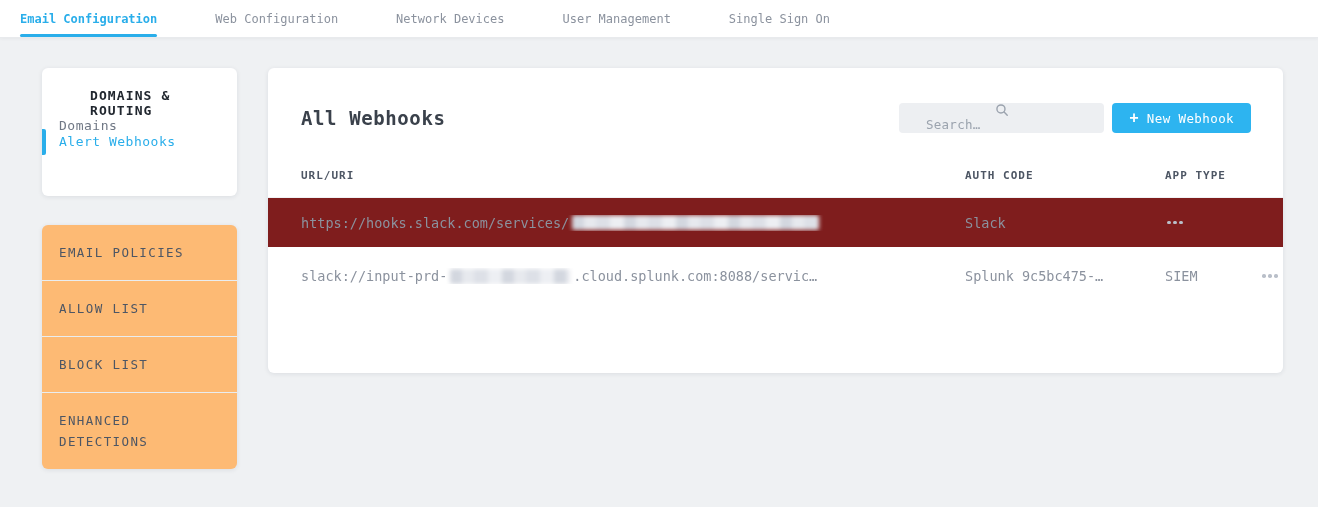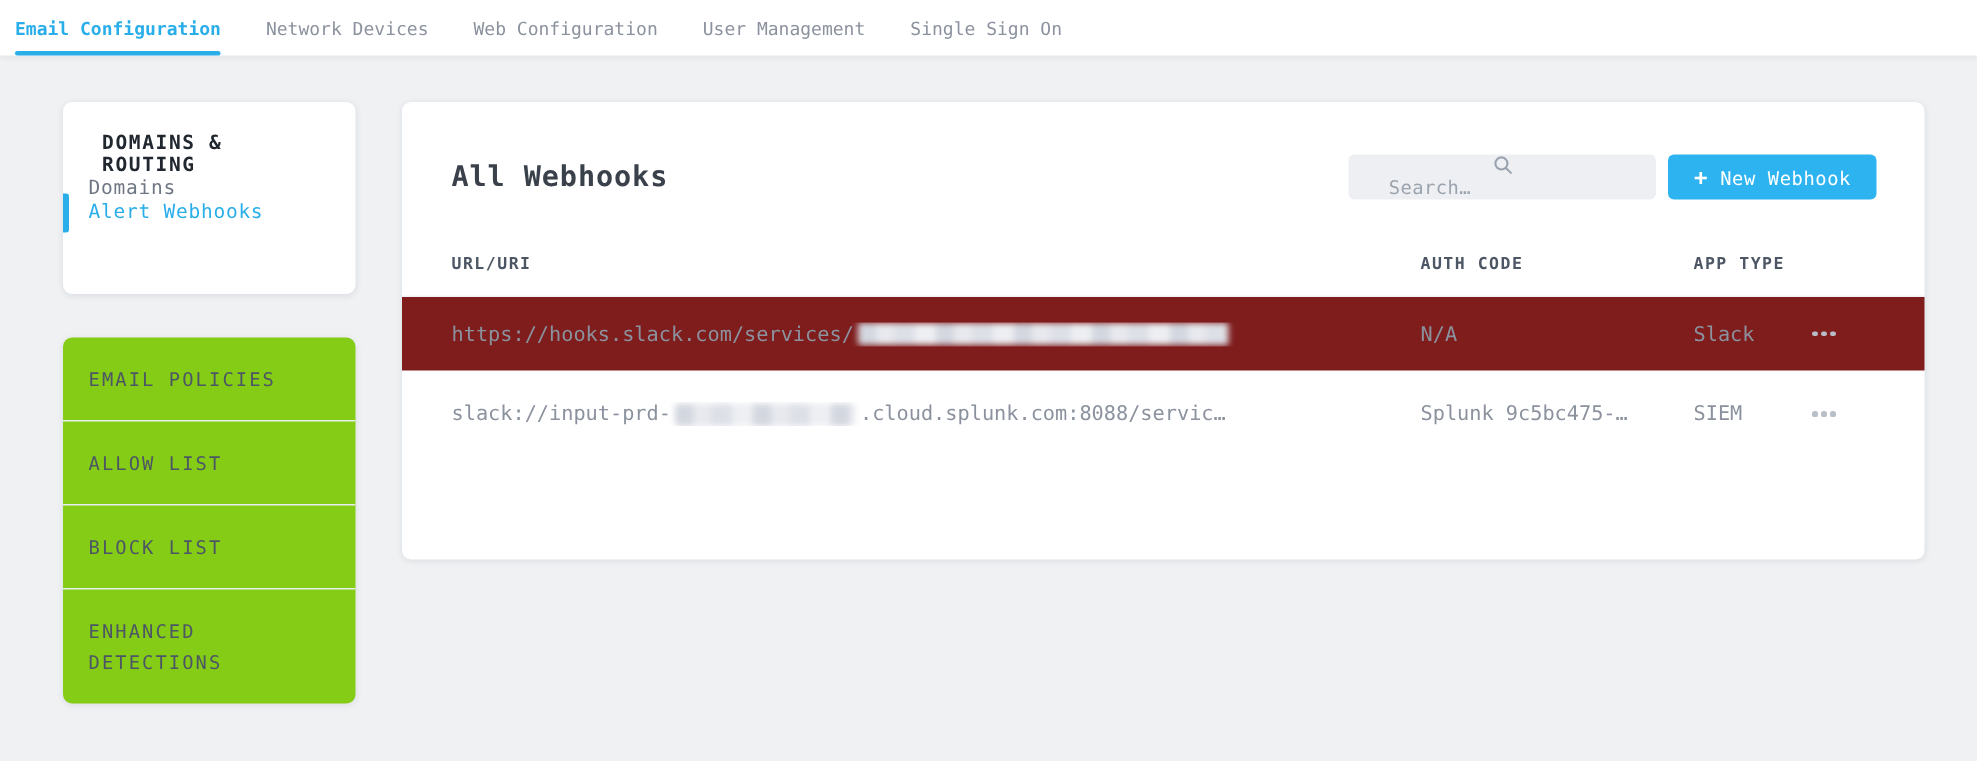--- a/index.html
+++ b/index.html
@@ -11,22 +11,23 @@
     overflow: hidden;
   }
 
   
   .topnav {
     position: absolute; top: 0; left: 0; width: 1318px; height: 38px;
     background: #ffffff;
     border-bottom: 1px solid #e8eaed;
     box-shadow: 0 1px 3px rgba(30,40,60,0.05);
     display: flex; align-items: stretch;
-    padding-left: 10px;
+    padding-left: 20px;
     z-index: 5;
+    gap: 28px;
   }
   .tab {
     display: flex; align-items: center;
     margin-right: 30px;
     font-size: 12px;
     color: #8b929e;
     position: relative;
     cursor: pointer;
     white-space: nowrap;
   }
@@ -45,40 +46,40 @@
     box-shadow: 0 1px 5px rgba(20,30,50,0.09);
   }
 
   
   .routing-card {
     left: 42px; top: 68px; width: 195px; height: 128px;
     padding: 20px 0 0 0;
   }
   .routing-title {
     font-size: 13px; font-weight: bold; color: #21272f;
-    letter-spacing: 1.1px; padding: 0 26px;
+    letter-spacing: 1.1px; padding: 0 12px; margin-left: 36px;
   }
   .routing-item {
     font-size: 13px; letter-spacing: 0.5px;
     color: #6f7784; padding: 0 17px;
     position: relative;
     cursor: pointer; line-height: 16px;
   }
   .routing-item.active { color: #2aaeea; }
   .routing-item.active::before {
     content: "";
     position: absolute; left: 0; top: -5px;
     width: 3.5px; height: 26px; background: #2aaeea;
     border-radius: 0 2px 2px 0;
   }
 
   
   .policies-card {
     left: 42px; top: 225px; width: 195px;
-    background: #84cc16;
+    background: #fdba74;
     overflow: hidden;
   }
   .policy-section {
     padding: 17px 17px;
     font-size: 12.5px; letter-spacing: 1.4px;
     color: #4d5664; line-height: 21px;
     border-bottom: 1px solid #e9edf0;
     cursor: pointer;
   }
   .policy-section:last-child { border-bottom: none; }
@@ -120,20 +121,21 @@
     display: flex; align-items: center;
   }
   .new-webhook-btn .plus { font-size: 15px; font-weight: bold; margin-right: 8px; line-height: 1; }
 
   
   .table-grid {
     display: grid;
     grid-template-columns: 646px 182px 77px 1fr;
     align-items: center;
     padding: 0 32px 0 33px;
+    gap: 18px;
   }
   .table-header {
     margin-top: 36px;
     padding-bottom: 14px;
     border-bottom: 1px solid #f0f2f5;
   }
   .th {
     font-size: 11px; font-weight: bold; letter-spacing: 1px;
     color: #4d5664; line-height: 14px; white-space: nowrap;
   }
@@ -163,22 +165,22 @@
   .row-menu .dot {
     width: 3.5px; height: 3.5px; border-radius: 50%;
     background: #b9bfc9;
   }
 </style>
 </head>
 <body>
 
 <nav class="topnav">
   <div class="tab active">Email Configuration</div>
+  <div class="tab">Web Configuration</div>
   <div class="tab">Network Devices</div>
-  <div class="tab">Web Configuration</div>
   <div class="tab">User Management</div>
   <div class="tab">Single Sign On</div>
 </nav>
 
 <aside class="card routing-card">
   <div class="routing-title">DOMAINS &amp; ROUTING</div>
   <div class="routing-item">Domains</div>
   <div class="routing-item active">Alert Webhooks</div>
 </aside>
 
@@ -214,21 +216,20 @@
     <div class="th">APP TYPE</div>
     <div class="th"></div>
   </div>
 
   <div class="table-grid table-row row-1 row-striped">
     <div class="url-cell">
       <span>https://hooks.slack.com/services/</span>
       <span class="redacted r1"></span>
       <span></span>
     </div>
-    <div class="cell">N/A</div>
     <div class="cell">Slack</div>
     <div class="row-menu">
       <span class="dot"></span>
       <span class="dot"></span>
       <span class="dot"></span>
     </div>
   </div>
 
   <div class="table-grid table-row row-2">
     <div class="url-cell">

